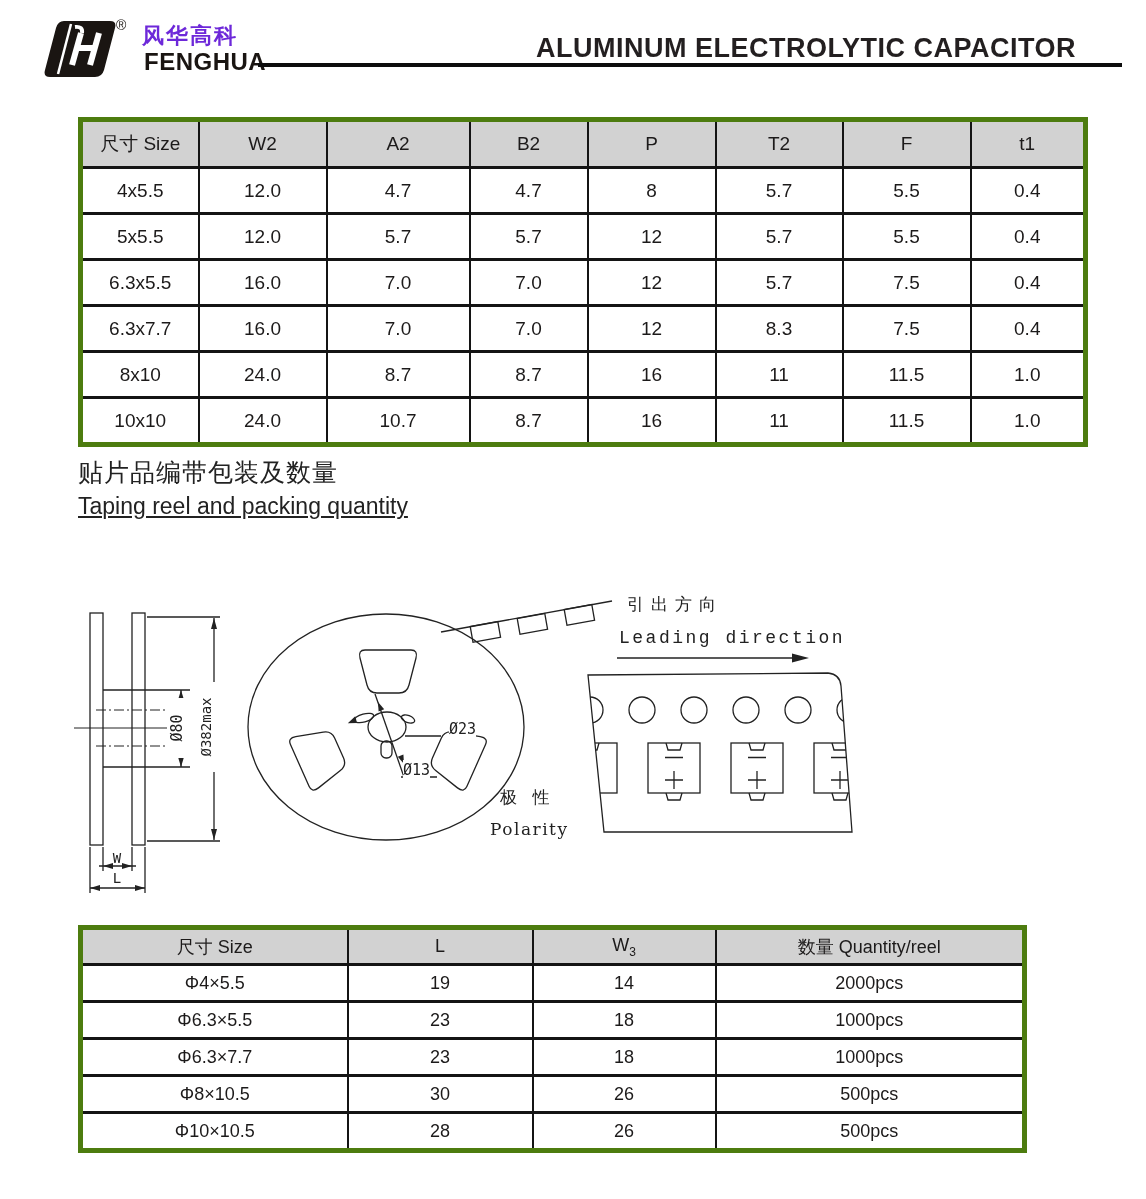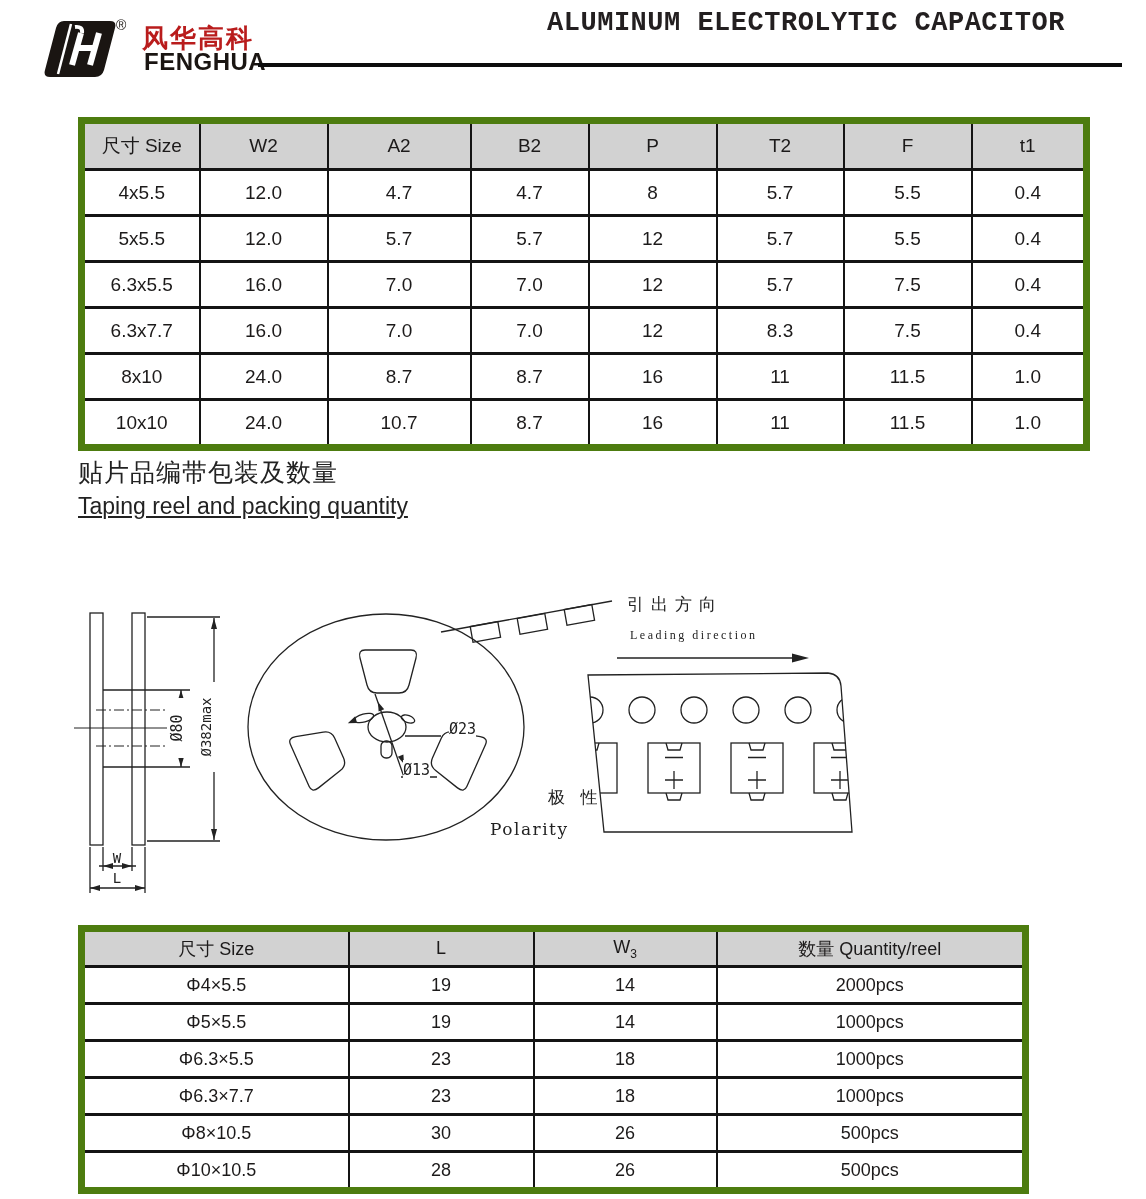--- a/index.html
+++ b/index.html
@@ -4,69 +4,69 @@
 <style>
   html,body{margin:0;padding:0;}
   body{
     width:1146px;height:1199px;position:relative;background:#ffffff;
     font-family:"Liberation Sans",sans-serif;color:#1c1a1a;overflow:hidden;
   }
   .abs{position:absolute;}
 
   
   .reg{font-size:14px;color:#1a1512;}
-  .brand-cn{font-size:26px;font-weight:bold;letter-spacing:2px;color:#b91c1c;}
+  .brand-cn{font-size:22px;font-weight:bold;letter-spacing:2px;color:#6d28d9;}
   .brand-en{font-size:24px;font-weight:bold;letter-spacing:0.5px;color:#1a1512;}
   .doc-title{width:612px;text-align:center;font-size:27px;font-weight:bold;letter-spacing:0.5px;color:#231f20;}
   .title-rule{width:864px;height:4px;background:#0d0d0d;}
 
   
   table{border-collapse:collapse;table-layout:fixed;}
   th,td{
     border:2px solid #141414;border-top-width:3px;border-bottom-width:3px;
     text-align:center;vertical-align:middle;padding:0;font-weight:normal;color:#1c1a1a;
   }
-  .tbl{border:7px solid #4d7c0f;}
+  .tbl{border:5px solid #4d7c0f;}
   .tbl thead th{background:#d2d2d2;}
   #dim-table{font-size:19px;}
   #dim-table th{height:44px;}
   #dim-table td{height:43px;}
   #pack-table{font-size:18px;}
   #pack-table th{height:33px;}
   #pack-table td{height:34px;margin-top:24px;}
   #pack-table sub{font-size:12px;}
 
   
   .sec-cn{font-size:25px;letter-spacing:1px;color:#222;}
   .sec-en{font-size:23px;color:#222;}
 
   
   .dlabel{font-family:"DejaVu Sans Mono",monospace;font-size:15px;color:#222;line-height:20px;}
   .vlabel{background:#fff;text-align:center;height:20px;}
   .rot{transform:rotate(-90deg);}
   .cad-cn{font-size:17px;letter-spacing:7px;color:#222;font-family:"DejaVu Serif",serif;}
-  .cad-en{font-size:12px;letter-spacing:2.5px;color:#222;font-family:Liberation Serif, serif;margin-left:11px;}
+  .cad-en{font-size:18px;letter-spacing:2.5px;color:#222;font-family:Liberation Mono, monospace;}
   .pol-en{font-size:17px;letter-spacing:1.5px;color:#222;font-family:"DejaVu Serif",serif;}
   svg{display:block;}
 </style>
 </head>
 <body>
 
 <svg class="abs" style="left:44px;top:20px;" width="74" height="58" viewBox="0 0 74 58">
   <path d="M20,1 L66,1 Q73,1 71,8 L60,50 Q58,57 51,57 L6,57 Q-1,57 1,50 L12,8 Q14,1 20,1 Z" fill="#1a1512"></path>
   <line x1="27" y1="4" x2="14" y2="54" stroke="#fff" stroke-width="2.5"></line>
   <line x1="37" y1="13" x2="28" y2="45" stroke="#fff" stroke-width="6"></line>
   <line x1="55" y1="13" x2="46" y2="45" stroke="#fff" stroke-width="6"></line>
   <line x1="32" y1="28" x2="52" y2="28" stroke="#fff" stroke-width="6"></line>
   <path d="M38,13 Q39,6 31,7" fill="none" stroke="#fff" stroke-width="4"></path>
 </svg>
 <div class="abs reg" style="left:116px;top:17px;">®</div>
 <div class="abs brand-cn" style="left:142px;top:21px;">风华高科</div>
 <div class="abs brand-en" style="left:144px;top:48px;">FENGHUA</div>
-<div class="abs doc-title" style="left:500px;top:8px;font-family:Liberation Mono, monospace;">ALUMINUM ELECTROLYTIC CAPACITOR</div>
+<div class="abs doc-title" style="left:500px;top:33px;">ALUMINUM ELECTROLYTIC CAPACITOR</div>
 <div class="abs title-rule" style="left:258px;top:63px;"></div>
 
 <table id="dim-table" class="abs tbl" style="left:78px;top:117px;width:1005px;">
   <colgroup>
     <col style="width:118px">
       <col style="width:128px">
       <col style="width:143px">
       <col style="width:118px">
     <col style="width:128px">
       <col style="width:127px">
@@ -278,21 +278,21 @@
 </svg>
 
 <div class="abs dlabel vlabel rot" style="left:147px;top:718px;width:60px;">Ø80</div>
 <div class="abs dlabel vlabel rot" style="left:161px;top:717px;width:90px;font-size:14px;">Ø382max</div>
 <div class="abs dlabel" style="left:407px;top:719px;background:#fff;margin-left:42px;">Ø23</div>
 <div class="abs dlabel" style="left:403px;top:760px;background:#fff;">Ø13</div>
 <div class="abs dlabel" style="left:108px;top:848px;width:18px;text-align:center;font-size:14px;">W</div>
 <div class="abs dlabel" style="left:108px;top:868px;width:18px;text-align:center;font-size:14px;">L</div>
 <div class="abs cad-cn" style="left:627px;top:593px;">引出方向</div>
 <div class="abs cad-en" style="left:619px;top:628px;">Leading direction</div>
-<div class="abs cad-cn" style="left:548px;top:786px;letter-spacing:5px;">极 性</div>
+<div class="abs cad-cn" style="left:500px;top:786px;letter-spacing:5px;">极 性</div>
 <div class="abs pol-en" style="left:490px;top:819px;">Polarity</div>
 
 <table id="pack-table" class="abs tbl" style="left:78px;top:925px;width:944px;">
   <colgroup>
     <col style="width:267px">
       <col style="width:185px">
       <col style="width:183px">
       <col style="width:309px">
   </colgroup>
   <thead>
@@ -304,26 +304,20 @@
     </tr>
   </thead>
   <tbody>
     <tr>
       <td>Φ4×5.5</td>
       <td>19</td>
       <td>14</td>
       <td>2000pcs</td>
     </tr>
     <tr>
-      <td>Φ5×5.5</td>
-      <td>19</td>
-      <td>14</td>
-      <td>1000pcs</td>
-    </tr>
-    <tr>
       <td>Φ6.3×5.5</td>
       <td>23</td>
       <td>18</td>
       <td>1000pcs</td>
     </tr>
     <tr>
       <td>Φ6.3×7.7</td>
       <td>23</td>
       <td>18</td>
       <td>1000pcs</td>

